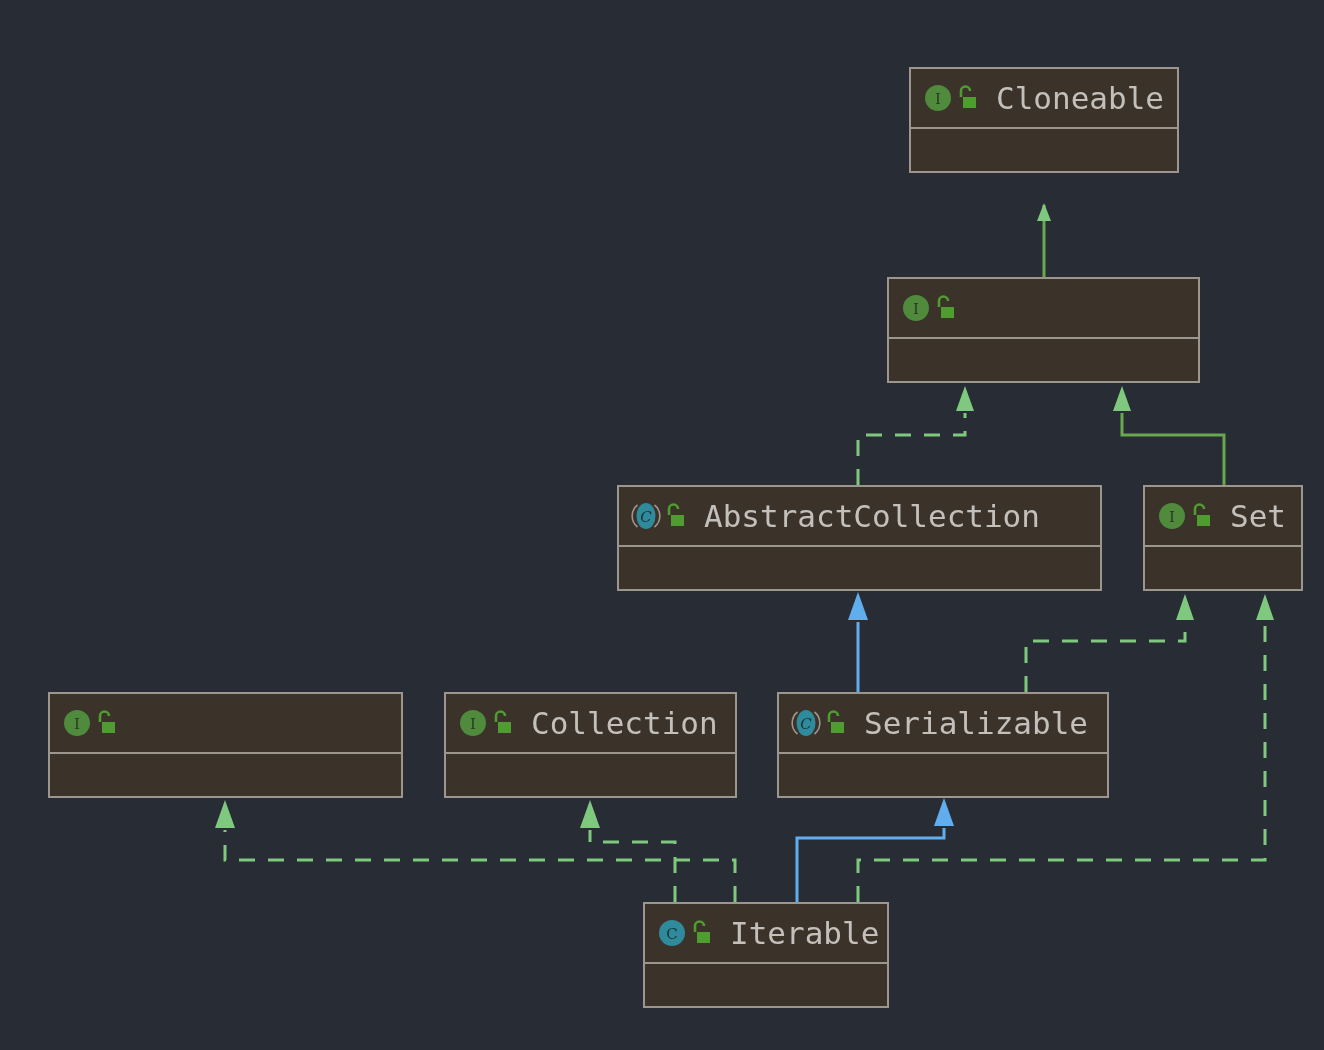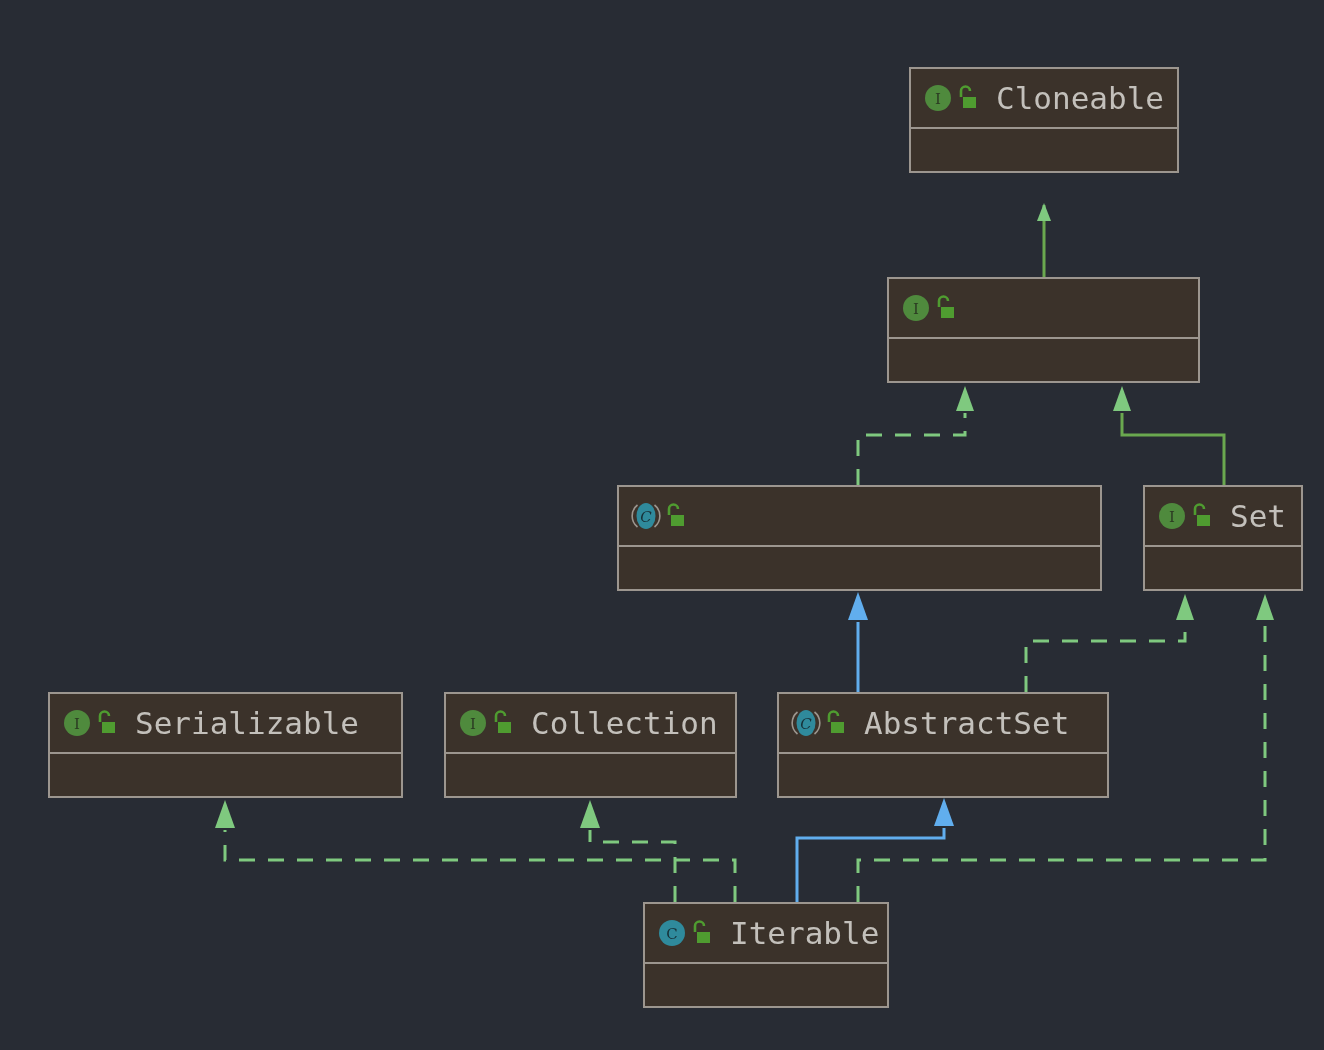--- a/index.html
+++ b/index.html
@@ -181,20 +181,21 @@
           <path d="M23.5 4 A14 14 0 0 1 23.5 26" fill="none" stroke="#9c968f" stroke-width="1.6"></path>
           <text x="15" y="21" font-family="DejaVu Serif, Liberation Serif, serif" font-style="italic" font-size="15" fill="#17323a" text-anchor="middle">C</text>
         </svg>
       </span>
       <span class="lock-icon">
         <svg viewBox="0 0 22 26" xmlns="http://www.w3.org/2000/svg">
           <path d="M5 12 L5 6 A4.5 4.5 0 0 1 14 6" fill="none" stroke="#4f9c30" stroke-width="2.6"></path>
           <rect x="7" y="12" width="13" height="11" fill="#4f9c30"></rect>
         </svg>
       </span>
+      <span class="node-title">AbstractCollection</span>
     </div>
     <div class="node-body"></div>
   </div>
 
   <div class="uml-node" style="left:1143px; top:485px; width:160px; height:106px;">
     <div class="node-header" style="height:60px;">
       <span class="stereo-icon">
         <svg viewBox="0 0 30 30" xmlns="http://www.w3.org/2000/svg">
           <circle cx="15" cy="15" r="13" fill="#4f8a3d"></circle>
           <text x="15" y="21" font-family="DejaVu Serif, Liberation Serif, serif" font-size="15" fill="#2b3a22" text-anchor="middle">I</text>
@@ -218,21 +219,20 @@
           <circle cx="15" cy="15" r="13" fill="#4f8a3d"></circle>
           <text x="15" y="21" font-family="DejaVu Serif, Liberation Serif, serif" font-size="15" fill="#2b3a22" text-anchor="middle">I</text>
         </svg>
       </span>
       <span class="lock-icon">
         <svg viewBox="0 0 22 26" xmlns="http://www.w3.org/2000/svg">
           <path d="M5 12 L5 6 A4.5 4.5 0 0 1 14 6" fill="none" stroke="#4f9c30" stroke-width="2.6"></path>
           <rect x="7" y="12" width="13" height="11" fill="#4f9c30"></rect>
         </svg>
       </span>
-      <span class="node-title">Serializable</span>
     </div>
     <div class="node-body"></div>
   </div>
 
   <div class="uml-node" style="left:444px; top:692px; width:293px; height:106px;">
     <div class="node-header" style="height:60px;">
       <span class="stereo-icon">
         <svg viewBox="0 0 30 30" xmlns="http://www.w3.org/2000/svg">
           <circle cx="15" cy="15" r="13" fill="#4f8a3d"></circle>
           <text x="15" y="21" font-family="DejaVu Serif, Liberation Serif, serif" font-size="15" fill="#2b3a22" text-anchor="middle">I</text>
@@ -258,21 +258,21 @@
           <path d="M23.5 4 A14 14 0 0 1 23.5 26" fill="none" stroke="#9c968f" stroke-width="1.6"></path>
           <text x="15" y="21" font-family="DejaVu Serif, Liberation Serif, serif" font-style="italic" font-size="15" fill="#17323a" text-anchor="middle">C</text>
         </svg>
       </span>
       <span class="lock-icon">
         <svg viewBox="0 0 22 26" xmlns="http://www.w3.org/2000/svg">
           <path d="M5 12 L5 6 A4.5 4.5 0 0 1 14 6" fill="none" stroke="#4f9c30" stroke-width="2.6"></path>
           <rect x="7" y="12" width="13" height="11" fill="#4f9c30"></rect>
         </svg>
       </span>
-      <span class="node-title">AbstractSet</span>
+      <span class="node-title">Serializable</span>
     </div>
     <div class="node-body"></div>
   </div>
 
   <div class="uml-node" style="left:643px; top:902px; width:246px; height:106px;">
     <div class="node-header" style="height:60px;">
       <span class="stereo-icon">
         <svg viewBox="0 0 30 30" xmlns="http://www.w3.org/2000/svg">
           <circle cx="15" cy="15" r="13" fill="#2f8a9c"></circle>
           <text x="15" y="21" font-family="DejaVu Serif, Liberation Serif, serif" font-size="15" fill="#17323a" text-anchor="middle">C</text>

